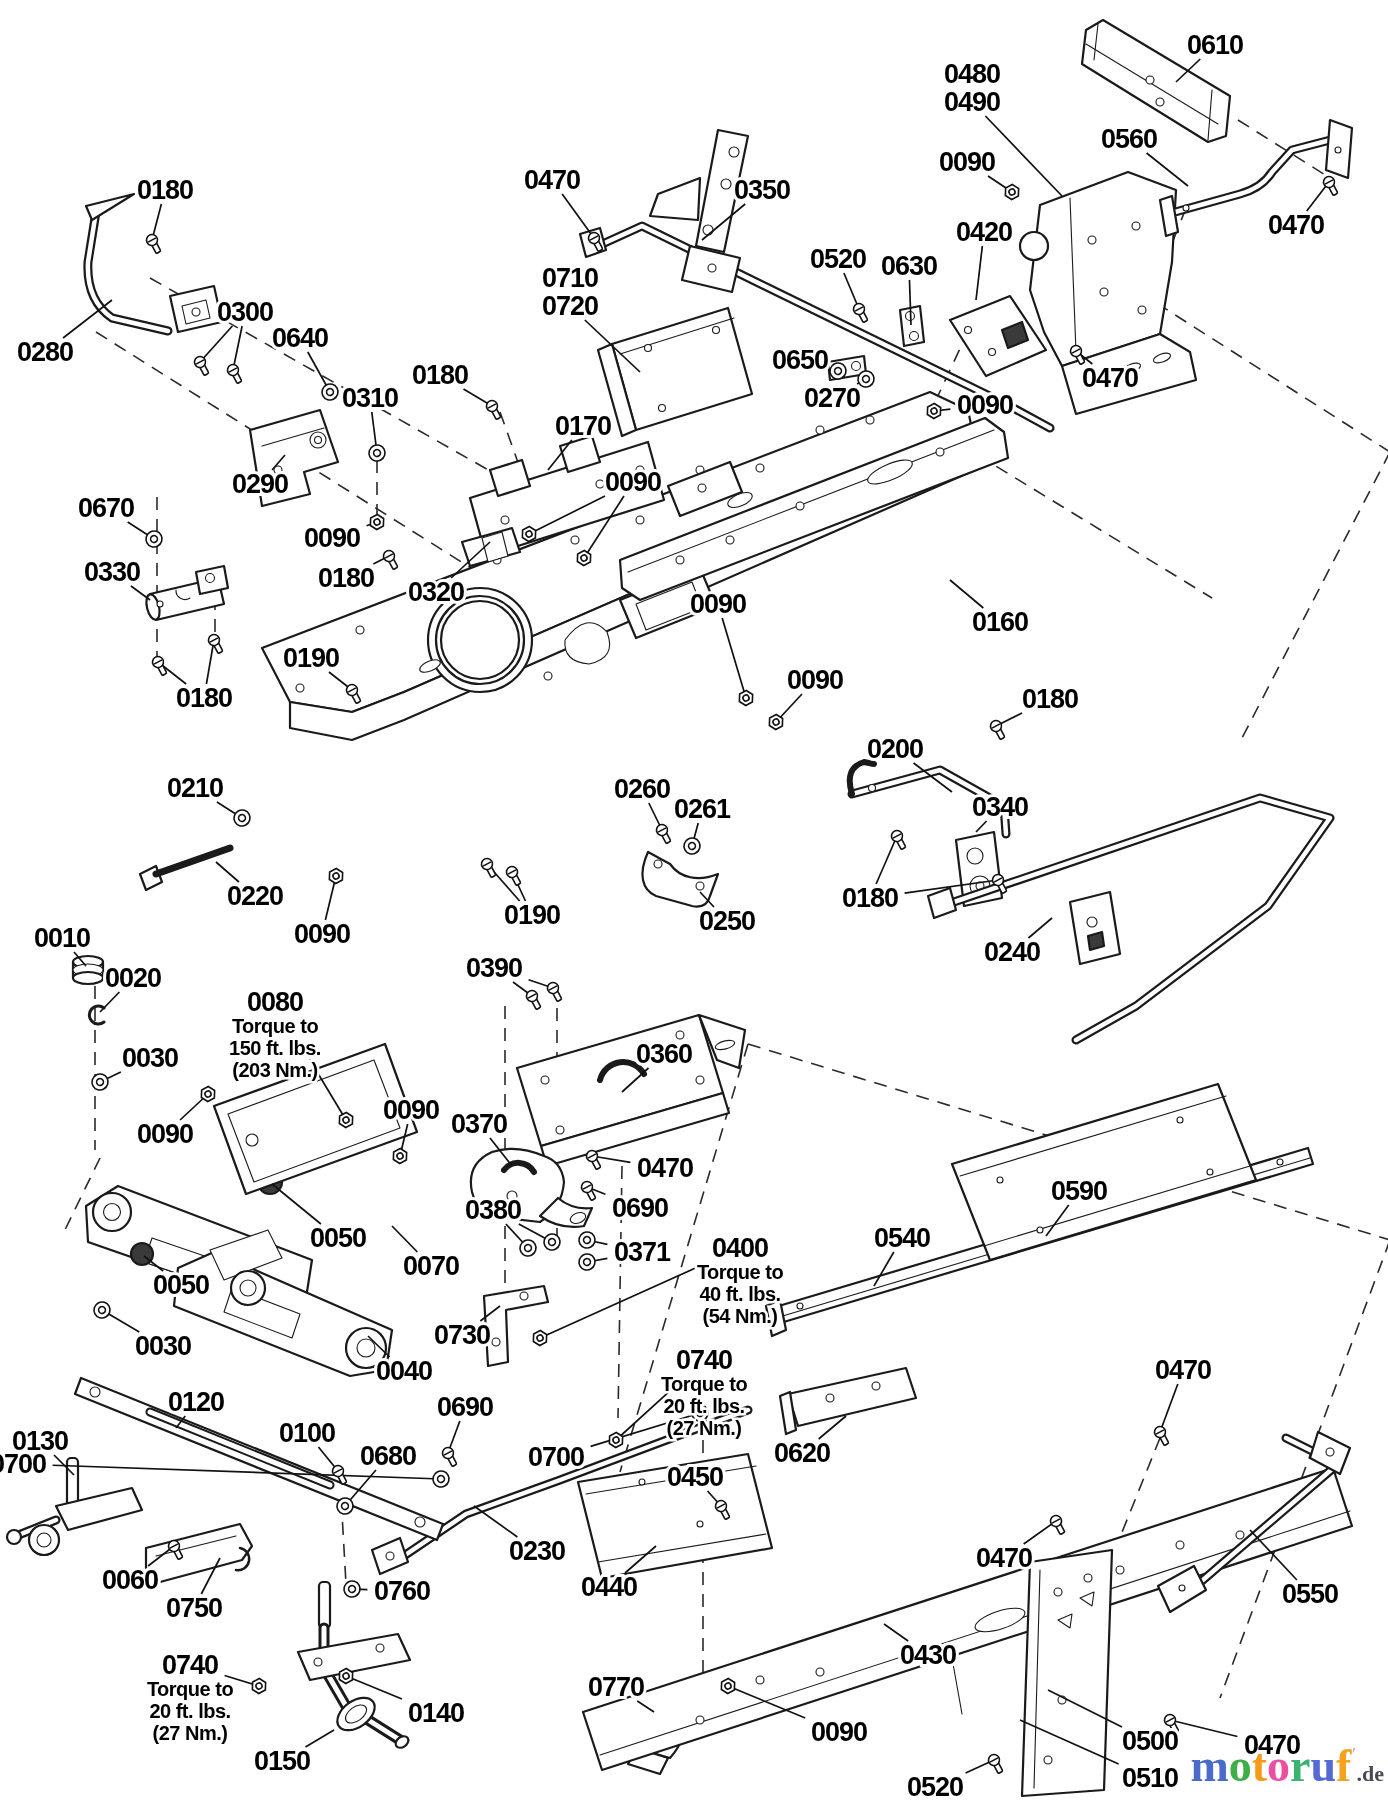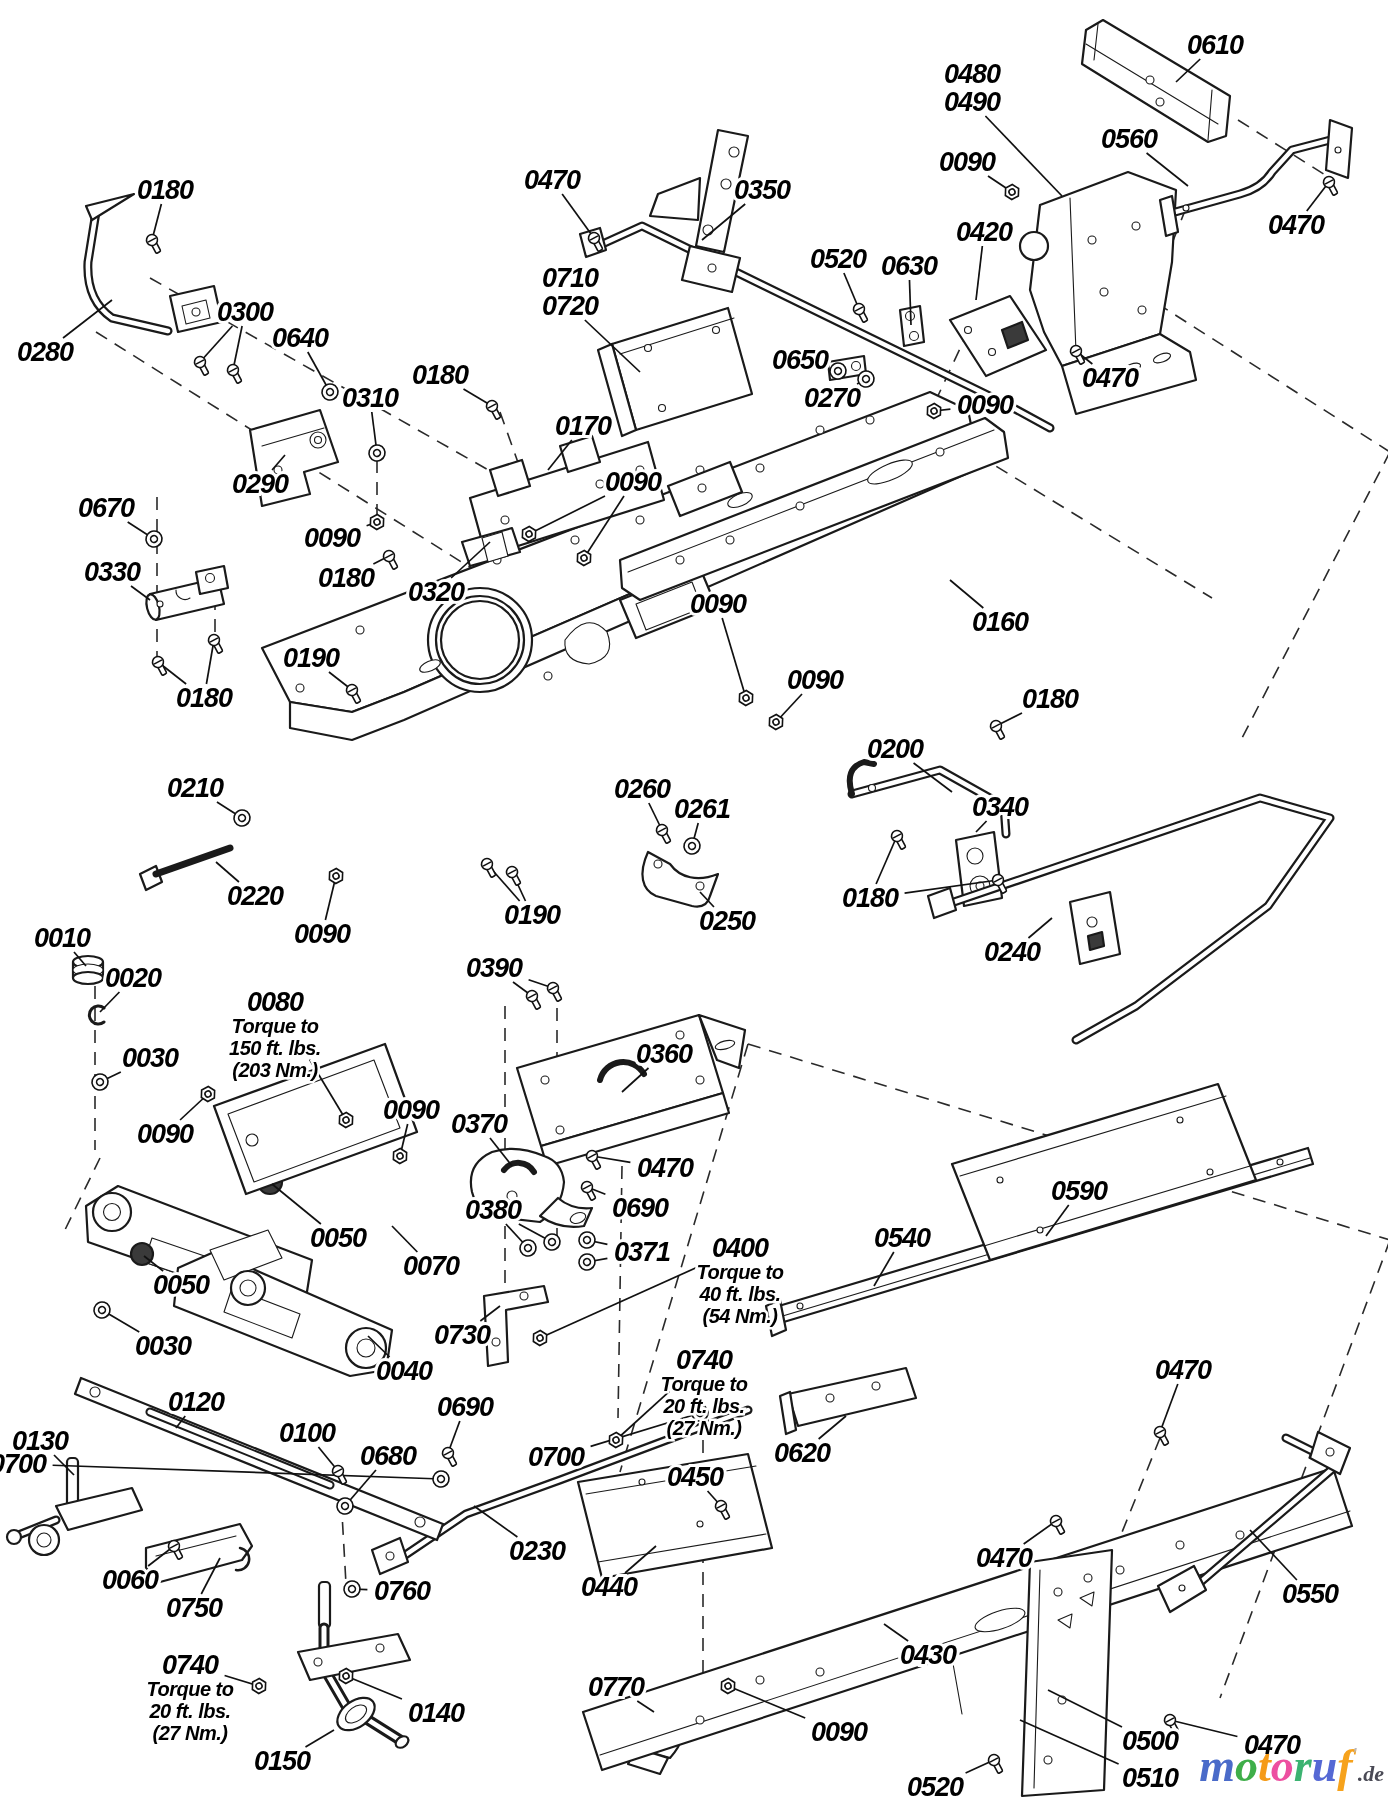--- a/index.html
+++ b/index.html
@@ -1,16 +1,16 @@
 <!DOCTYPE html>
 <html><head>
 <meta charset="utf-8">
 <style>
   html,body{margin:0;padding:0;background:#fff;}
-  #stage{position:relative;width:1388px;height:1800px;background:#fca5a5;overflow:hidden;font-style:italic;}
+  #stage{position:relative;width:1388px;height:1800px;background:#fca5a5;overflow:hidden;}
   svg{display:block;}
   .part{fill:#ffffff;stroke:#1a1a1a;stroke-width:2.2;stroke-linejoin:round;stroke-linecap:round;}
   .part .thin{stroke-width:1.1;}
   .rod{fill:none;stroke:#1a1a1a;stroke-width:9;stroke-linejoin:round;stroke-linecap:round;}
   .rodcore{fill:none;stroke:#ffffff;stroke-width:4.5;stroke-linejoin:round;stroke-linecap:round;}
   .dash{fill:none;stroke:#2a2a2a;stroke-width:1.6;stroke-dasharray:13 9;}
   .leader{stroke:#111;stroke-width:1.7;}
   .lbl{font-family:"Liberation Sans",sans-serif;font-weight:bold;font-size:27px;letter-spacing:-1px;
        fill:#000;paint-order:stroke;stroke:#fff;stroke-width:6;text-anchor:middle;}
   .note{font-family:"Liberation Sans",sans-serif;font-weight:bold;font-size:20px;letter-spacing:-0.5px;

